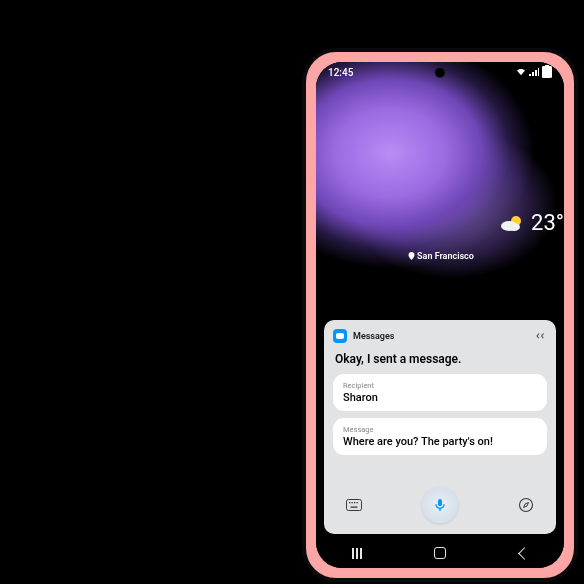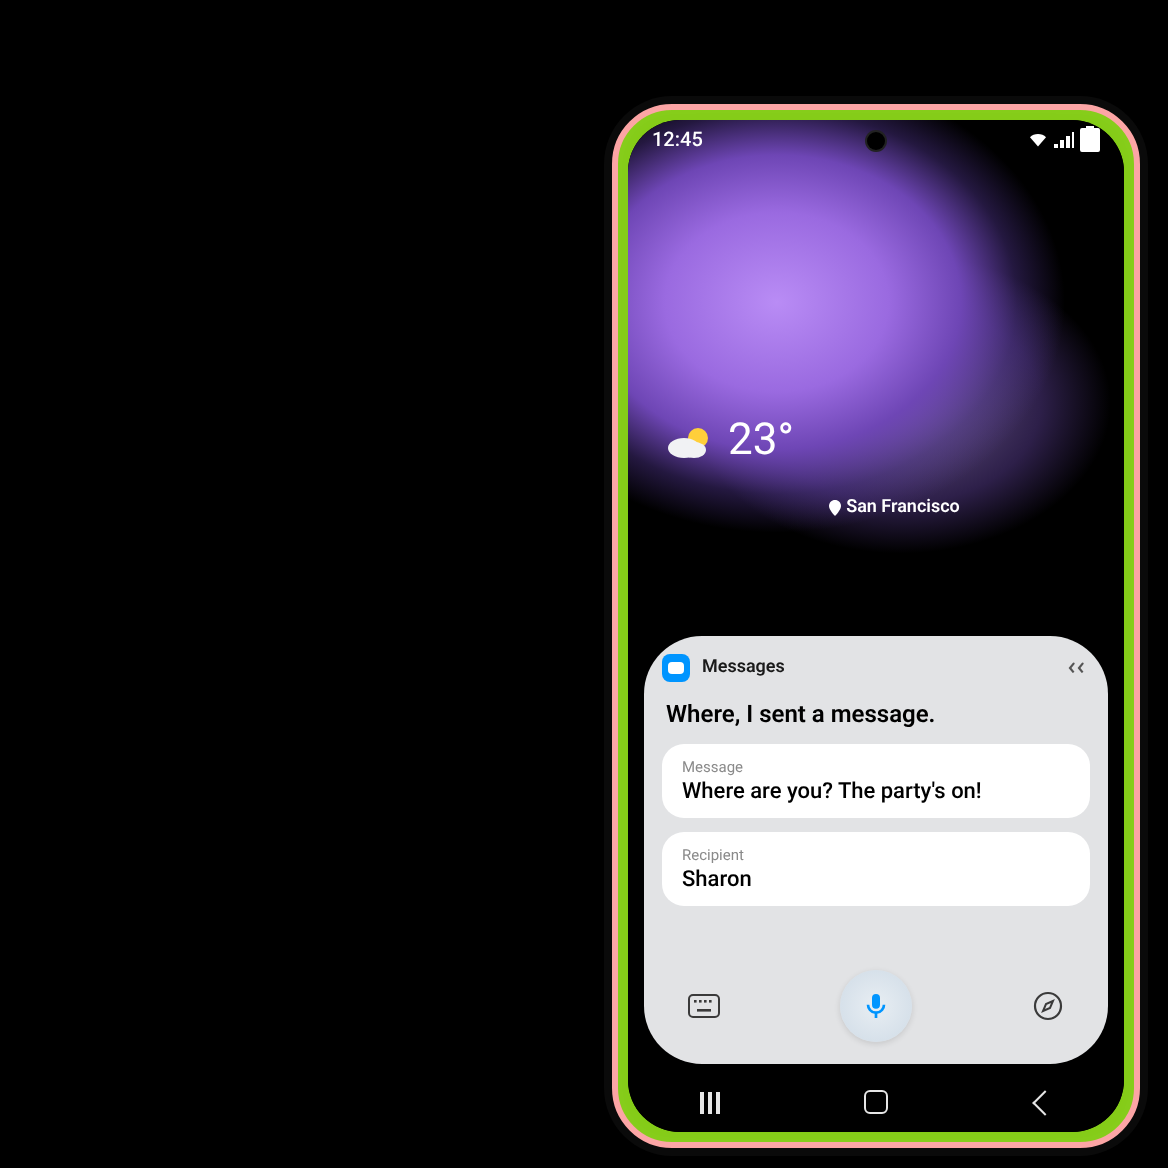--- a/index.html
+++ b/index.html
@@ -1,34 +1,34 @@
 <!DOCTYPE html>
 <html><head>
 <meta charset="utf-8">
 <style>
   html,body{margin:0;padding:0;width:584px;height:584px;background:#000;font-family:-apple-system,BlinkMacSystemFont,"Segoe UI",Roboto,Arial,sans-serif;overflow:hidden}
   .stage{position:relative;width:584px;height:584px}
-  .phone{position:absolute;left:306px;top:52px;width:258px;height:516px;border-radius:30px;background:#84cc16;border:3px solid #fca5a5;box-shadow:0 0 0 4px #0a0a0a,inset 0 0 12px rgba(255,255,255,.05)}
+  .phone{position:absolute;left:306px;top:52px;width:258px;height:516px;border-radius:30px;background:#fca5a5;border:5px solid #fca5a5;box-shadow:0 0 0 4px #0a0a0a,inset 0 0 12px rgba(255,255,255,.05)}
   .screen{position:absolute;left:5px;right:5px;top:5px;bottom:5px;border-radius:26px;background:#000;overflow:hidden}
   .camera{position:absolute;top:6px;left:50%;transform:translateX(-50%);width:9px;height:9px;border-radius:50%;background:#000;box-shadow:0 0 0 1px #222;z-index:5}
   .statusbar{position:absolute;top:0;left:0;right:0;height:20px;display:flex;justify-content:space-between;align-items:center;padding:0 12px;color:#fff;font-size:10px;font-weight:500;z-index:4}
   .status-r{display:flex;align-items:center;gap:3px}
   .status-icon{font-size:9px;line-height:1}
   .batt{width:8px;height:10px;border:1px solid #fff;border-radius:1px;position:relative;background:#fff}
   .batt::before{content:"";position:absolute;top:-2px;left:2px;width:4px;height:1px;background:#fff}
   .wallpaper{position:absolute;inset:0;background:
     radial-gradient(ellipse 200px 160px at 30% 18%,#b98cf5 0%,#9a6ae0 28%,#6e46b5 46%,rgba(90,60,160,.4) 60%,rgba(0,0,0,0) 72%),
     radial-gradient(ellipse 140px 100px at 55% 28%,rgba(200,170,255,.55) 0%,rgba(130,90,210,.35) 50%,rgba(0,0,0,0) 75%),
     #000}
-  .weather{position:absolute;top:148px;left:18px;right:0;text-align:left;color:#fff;z-index:3}
+  .weather{position:absolute;top:148px;left:2px;right:0;text-align:right;color:#fff;z-index:3}
   .w-row{display:inline-flex;align-items:center;gap:6px;font-size:22px;font-weight:400}
   .w-ic{display:inline-flex;align-items:center;gap:-2px}
   .w-loc{font-size:9px;font-weight:600;margin-top:14px;display:flex;align-items:center;justify-content:center;gap:2px}
   .w-time{font-size:9px;font-weight:600;margin-top:1px;display:flex;align-items:center;justify-content:center;gap:3px}
-  .bixby{position:absolute;left:8px;right:8px;top:258px;bottom:34px;background:#e2e3e5;border-radius:29px;padding:9px;box-sizing:border-box;display:flex;flex-direction:column;gap:7px;z-index:4}
+  .bixby{position:absolute;left:8px;right:8px;top:258px;bottom:34px;background:#e2e3e5;border-radius:10px;padding:9px;box-sizing:border-box;display:flex;flex-direction:column;gap:7px;z-index:4}
   .bx-head{display:flex;align-items:center;justify-content:space-between}
   .bx-app{display:flex;align-items:center;gap:6px}
   .msg-icon{width:14px;height:14px;border-radius:4px;background:#0095ff;display:flex;align-items:center;justify-content:center}
   .msg-dots{width:8px;height:6px;border-radius:2px;background:#fff;position:relative}
   .msg-dots::after{content:"•••";position:absolute;top:-3px;left:0;right:0;text-align:center;font-size:5px;color:#0095ff;letter-spacing:-.5px}
   .bx-title{font-size:9px;font-weight:600;color:#1a1a1a}
   .bx-close{width:14px;height:14px;display:flex;align-items:center;justify-content:center;font-size:10px;color:#555}
   .bx-response{font-size:12px;font-weight:600;color:#000;margin:2px 2px 1px}
   .bx-card{background:#fff;border-radius:11px;padding:7px 10px}
   .bx-label{font-size:7.5px;color:#8a8a8a;margin-bottom:1px}
@@ -102,30 +102,30 @@
             </span>
             <span class="bx-title">Messages</span>
           </div>
           <span class="bx-close">
             <svg width="11" height="8" viewBox="0 0 11 8">
               <path d="M2 4l1.8 2.2L2 4l1.8-2.2M6.5 4L8.3 6.2 6.5 4l1.8-2.2" stroke="#555" stroke-width="1.1" fill="none" stroke-linecap="round"></path>
             </svg>
           </span>
         </div>
 
-        <div class="bx-response">Where, I sent a message.</div>
+        <div class="bx-response">Okay, I sent a message.</div>
+
+        <div class="bx-card">
+          <div class="bx-label">Recipient</div>
+          <div class="bx-val">Sharon</div>
+        </div>
 
         <div class="bx-card">
           <div class="bx-label">Message</div>
           <div class="bx-val">Where are you? The party's on!</div>
-        </div>
-
-        <div class="bx-card">
-          <div class="bx-label">Recipient</div>
-          <div class="bx-val">Sharon</div>
         </div>
 
         <div class="bx-bottom">
           <span class="bx-btn">
             <svg width="16" height="12" viewBox="0 0 16 12">
                 <rect x=".5" y=".5" width="15" height="11" rx="2" fill="none" stroke="#3a3a3a" stroke-width="1"></rect>
                 <rect x="3" y="3" width="1.3" height="1.3" fill="#3a3a3a"></rect>
                 <rect x="5.5" y="3" width="1.3" height="1.3" fill="#3a3a3a"></rect>
                 <rect x="8" y="3" width="1.3" height="1.3" fill="#3a3a3a"></rect>
                 <rect x="10.5" y="3" width="1.3" height="1.3" fill="#3a3a3a"></rect>

